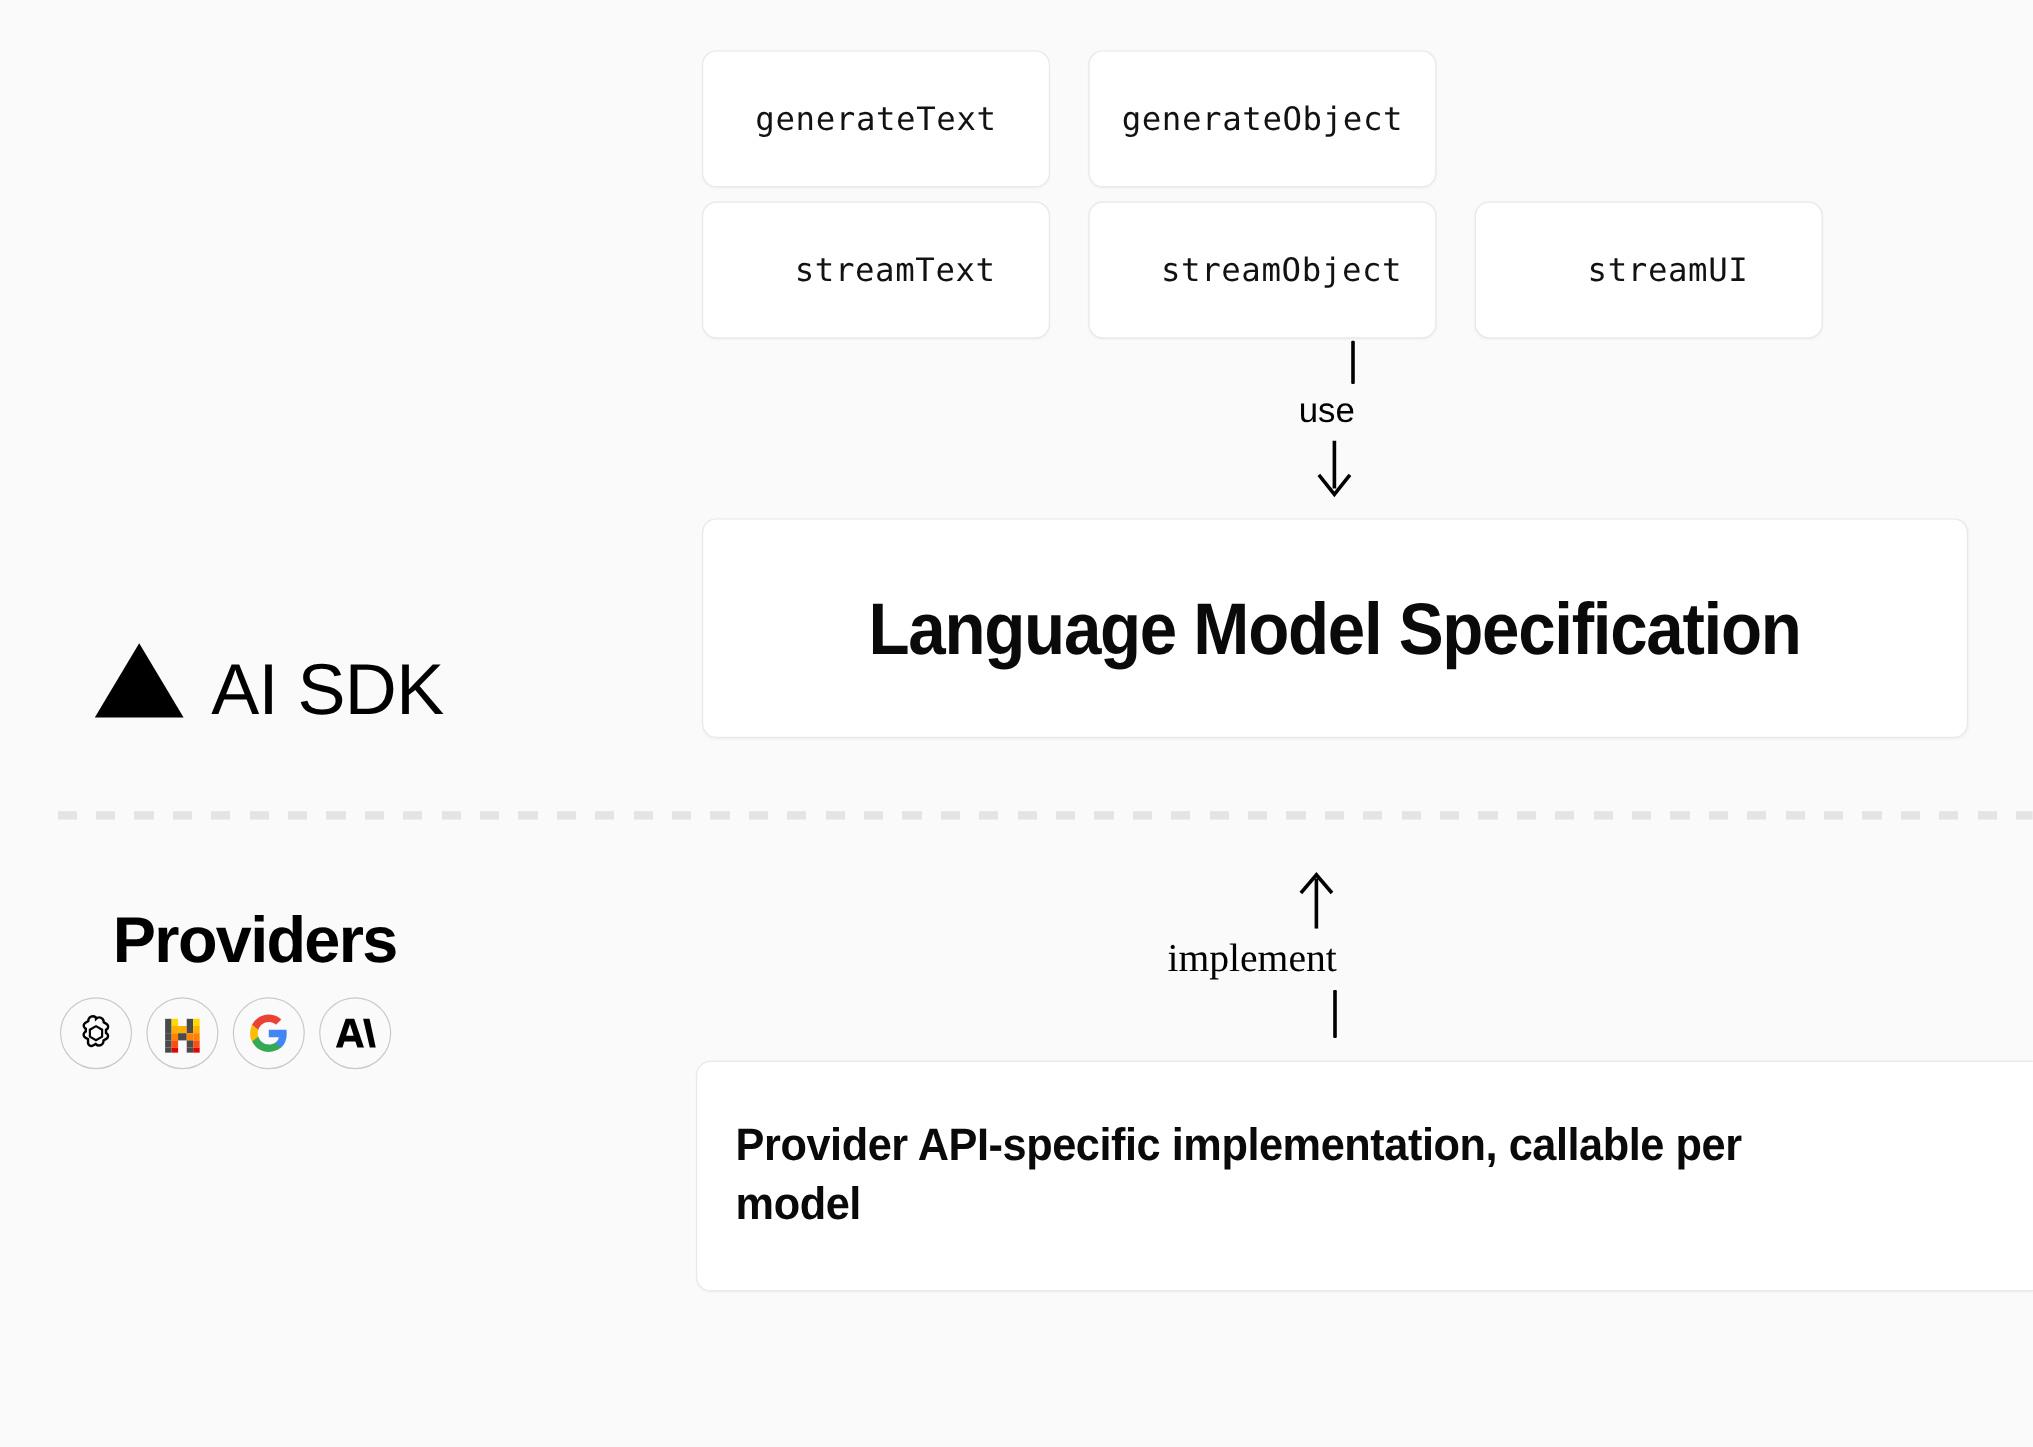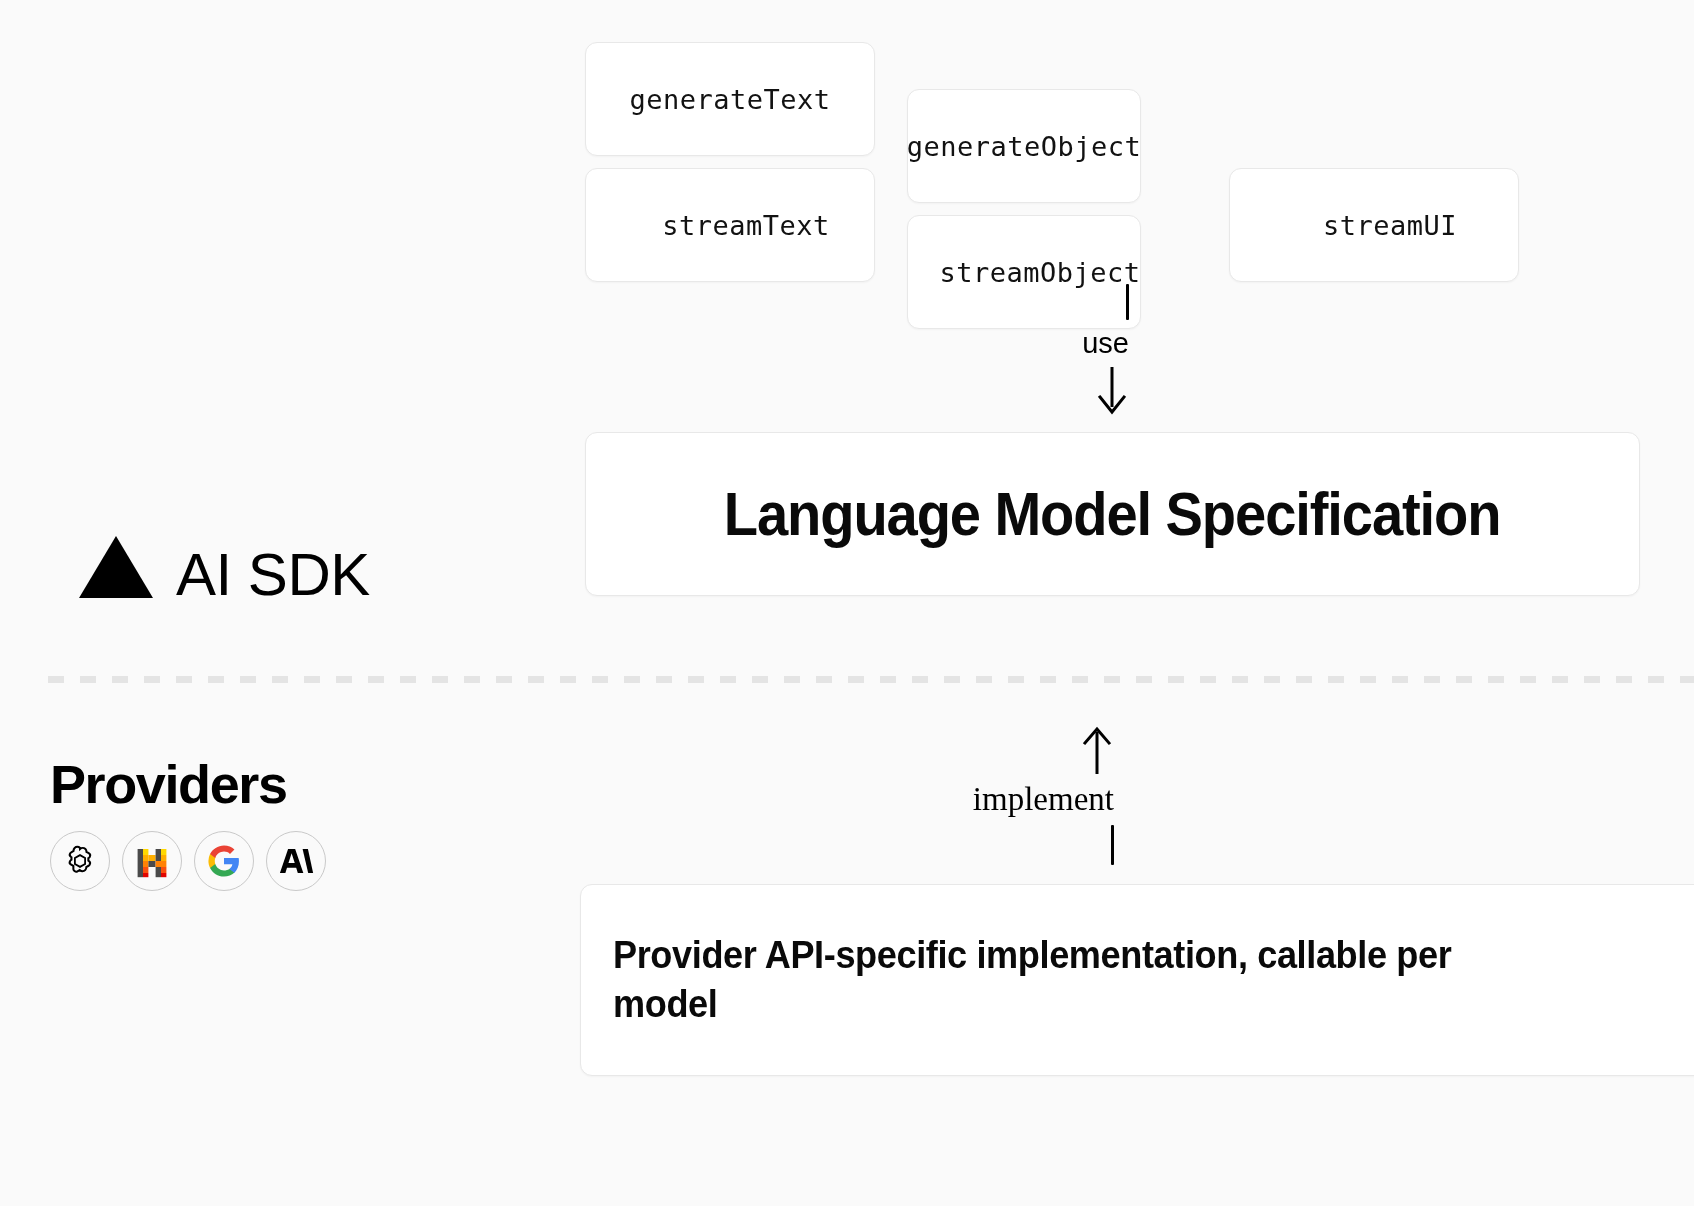--- a/index.html
+++ b/index.html
@@ -44,21 +44,21 @@
     font-size: 27px;
     letter-spacing: 0.5px;
     color: #121212;
   }
 
   
   .fn-r1 { top: 42px; }
   .fn-r2 { top: 168px; padding-left: 32px; }
 
   .col-a { left: 585px;  width: 290px; }
-  .col-b { left: 907px;  width: 234px; margin-top: 47px; }
+  .col-b { left: 907px;  width: 290px; }
   .col-c { left: 1229px; width: 290px; }
 
   
   .connector {
     position: absolute;
     display: flex;
     flex-direction: column;
     align-items: flex-end;
     width: 160px;
   }
@@ -81,21 +81,21 @@
     display: block;
     line-height: 0;
   }
   .conn-arrow svg { display: block; }
 
   
   .spec-box {
     left: 585px;
     top: 432px;
     width: 1055px;
-    height: 164px;
+    height: 183px;
     display: flex;
     align-items: center;
     justify-content: center;
   }
   .spec-title {
     font-family: "Liberation Sans Narrow", "Liberation Sans", sans-serif;
     font-weight: bold;
     font-size: 61px;
     letter-spacing: -1.2px;
     color: #0a0a0a;
@@ -164,20 +164,21 @@
     left: 50px;
     top: 757px;
   }
   .providers-title {
     font-size: 54px;
     font-weight: bold;
     letter-spacing: -1.4px;
     color: #000;
     line-height: 1;
     margin-bottom: 20px;
+    margin-left: 44px;
   }
   .provider-row {
     display: flex;
     gap: 12px;
   }
   .provider-chip {
     width: 60px;
     height: 60px;
     border-radius: 50%;
     border: 1.6px solid #c9c9c9;

